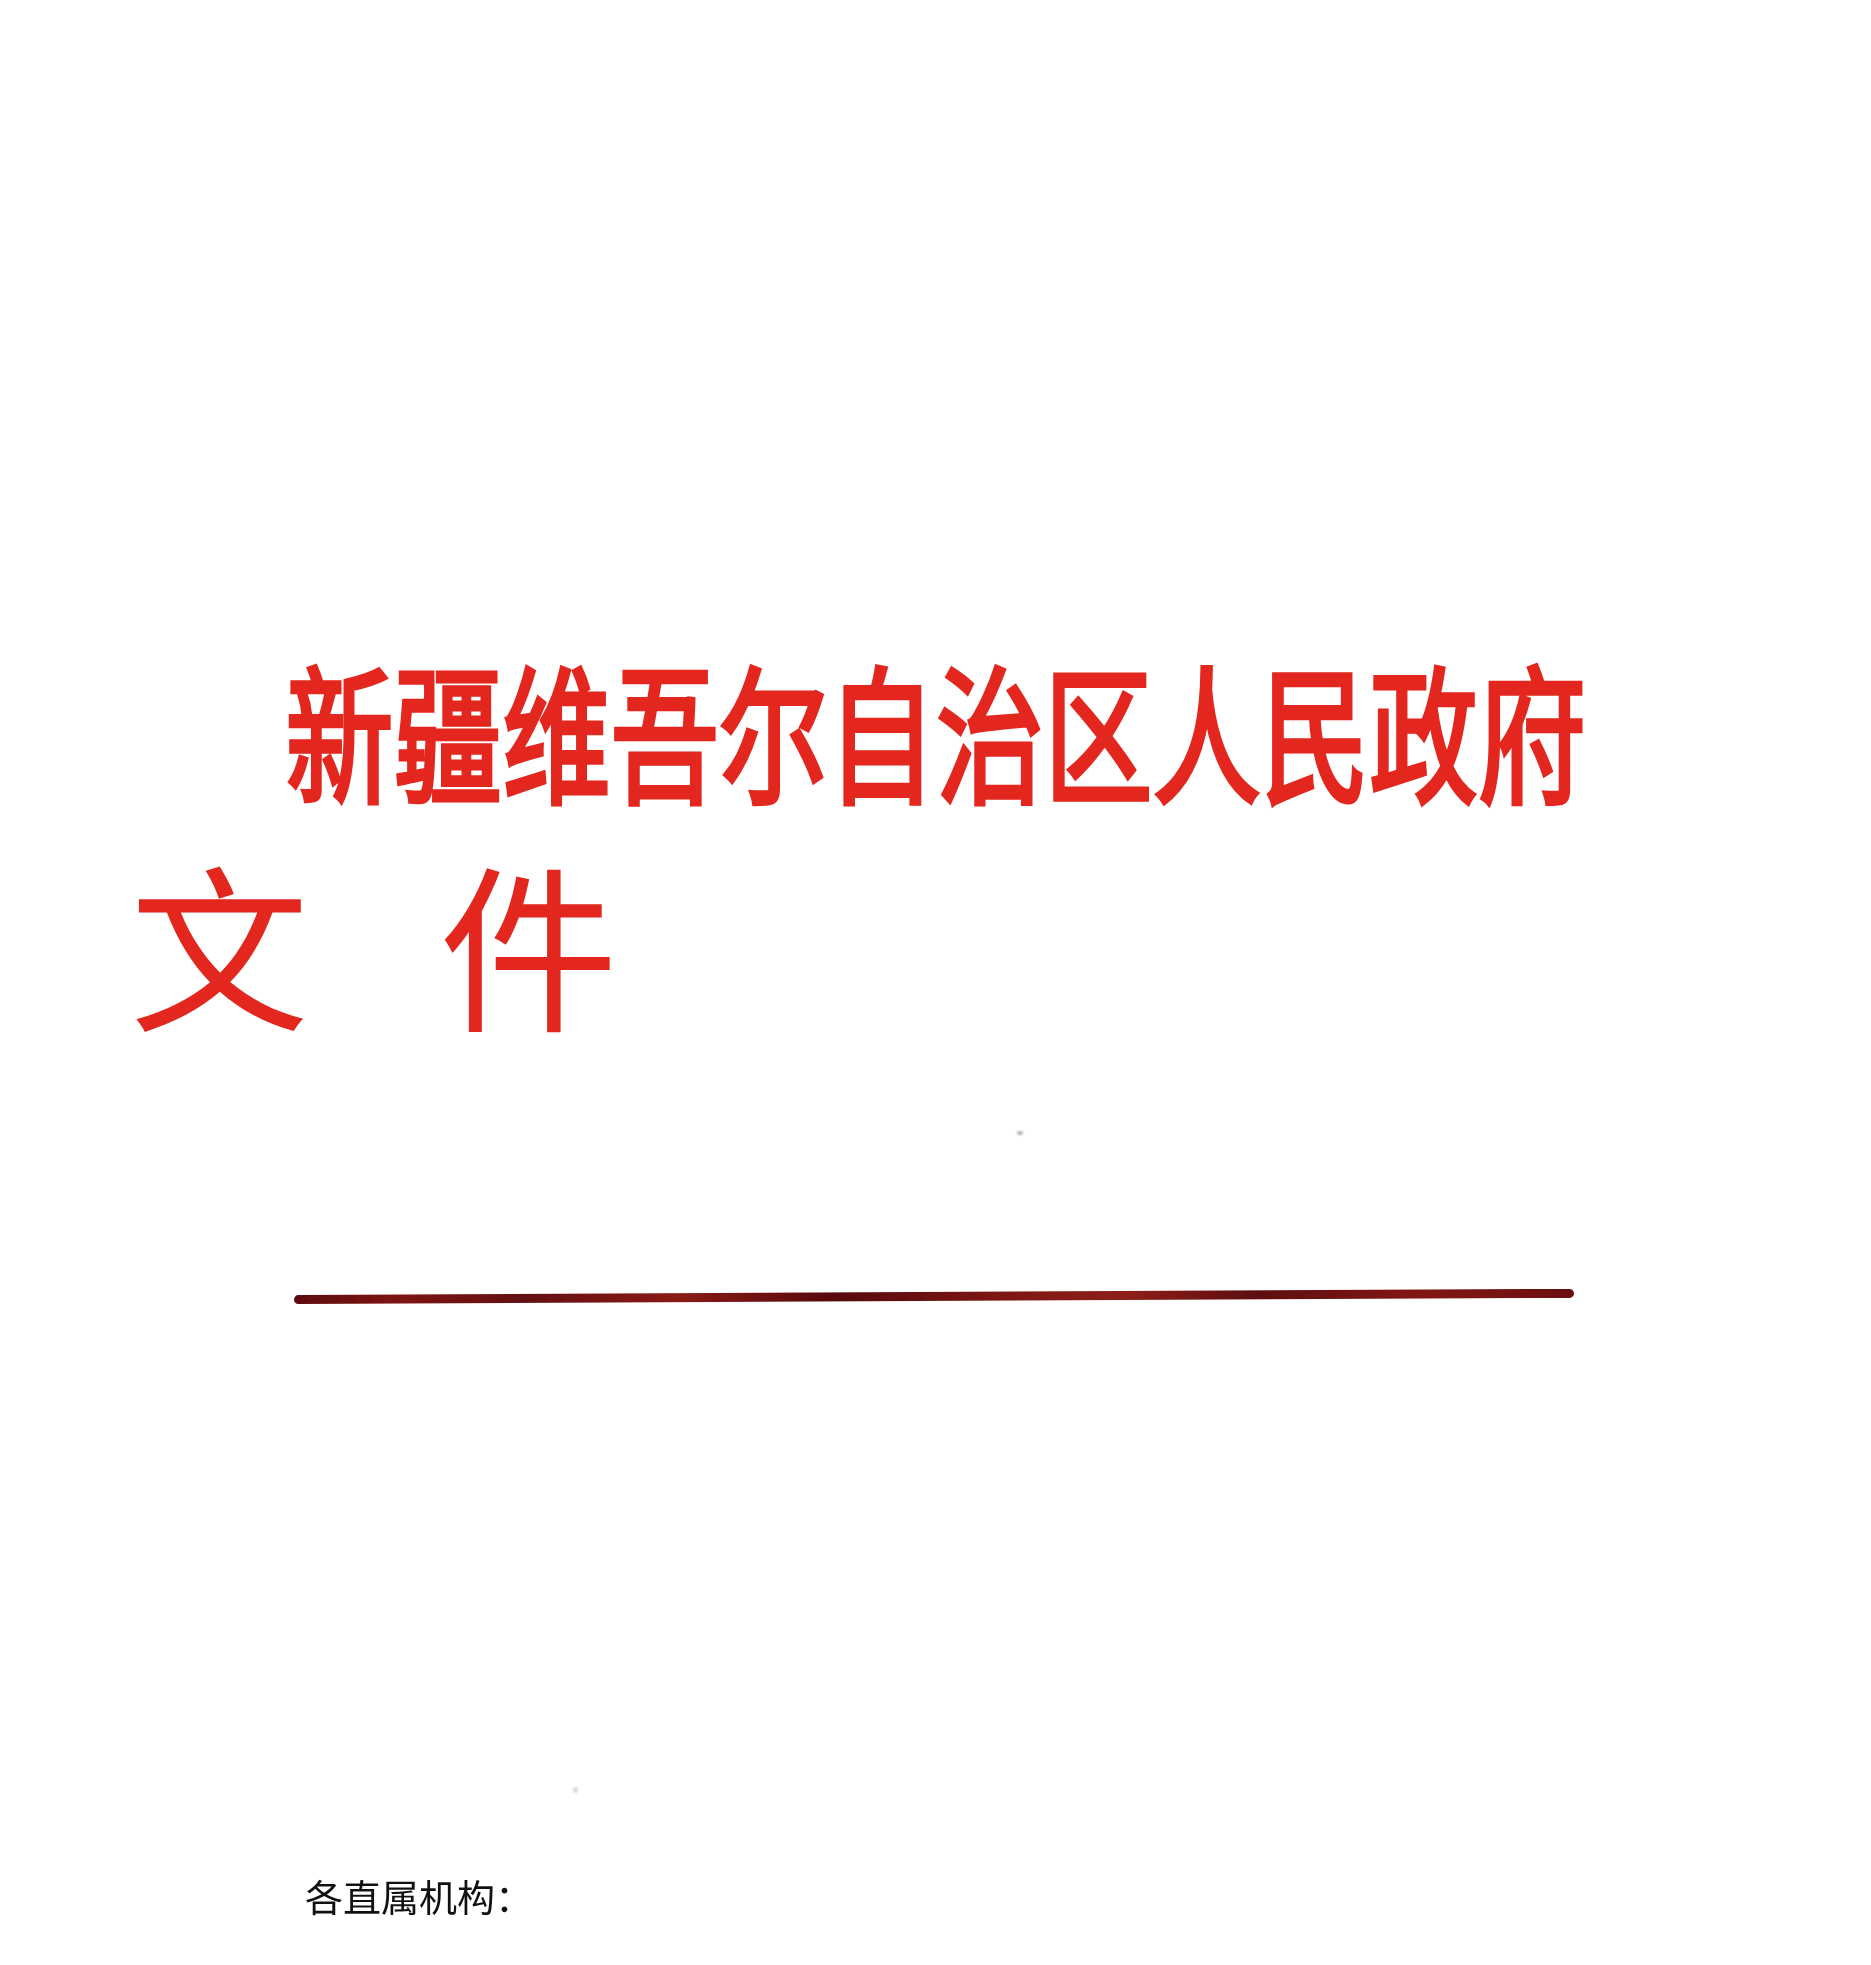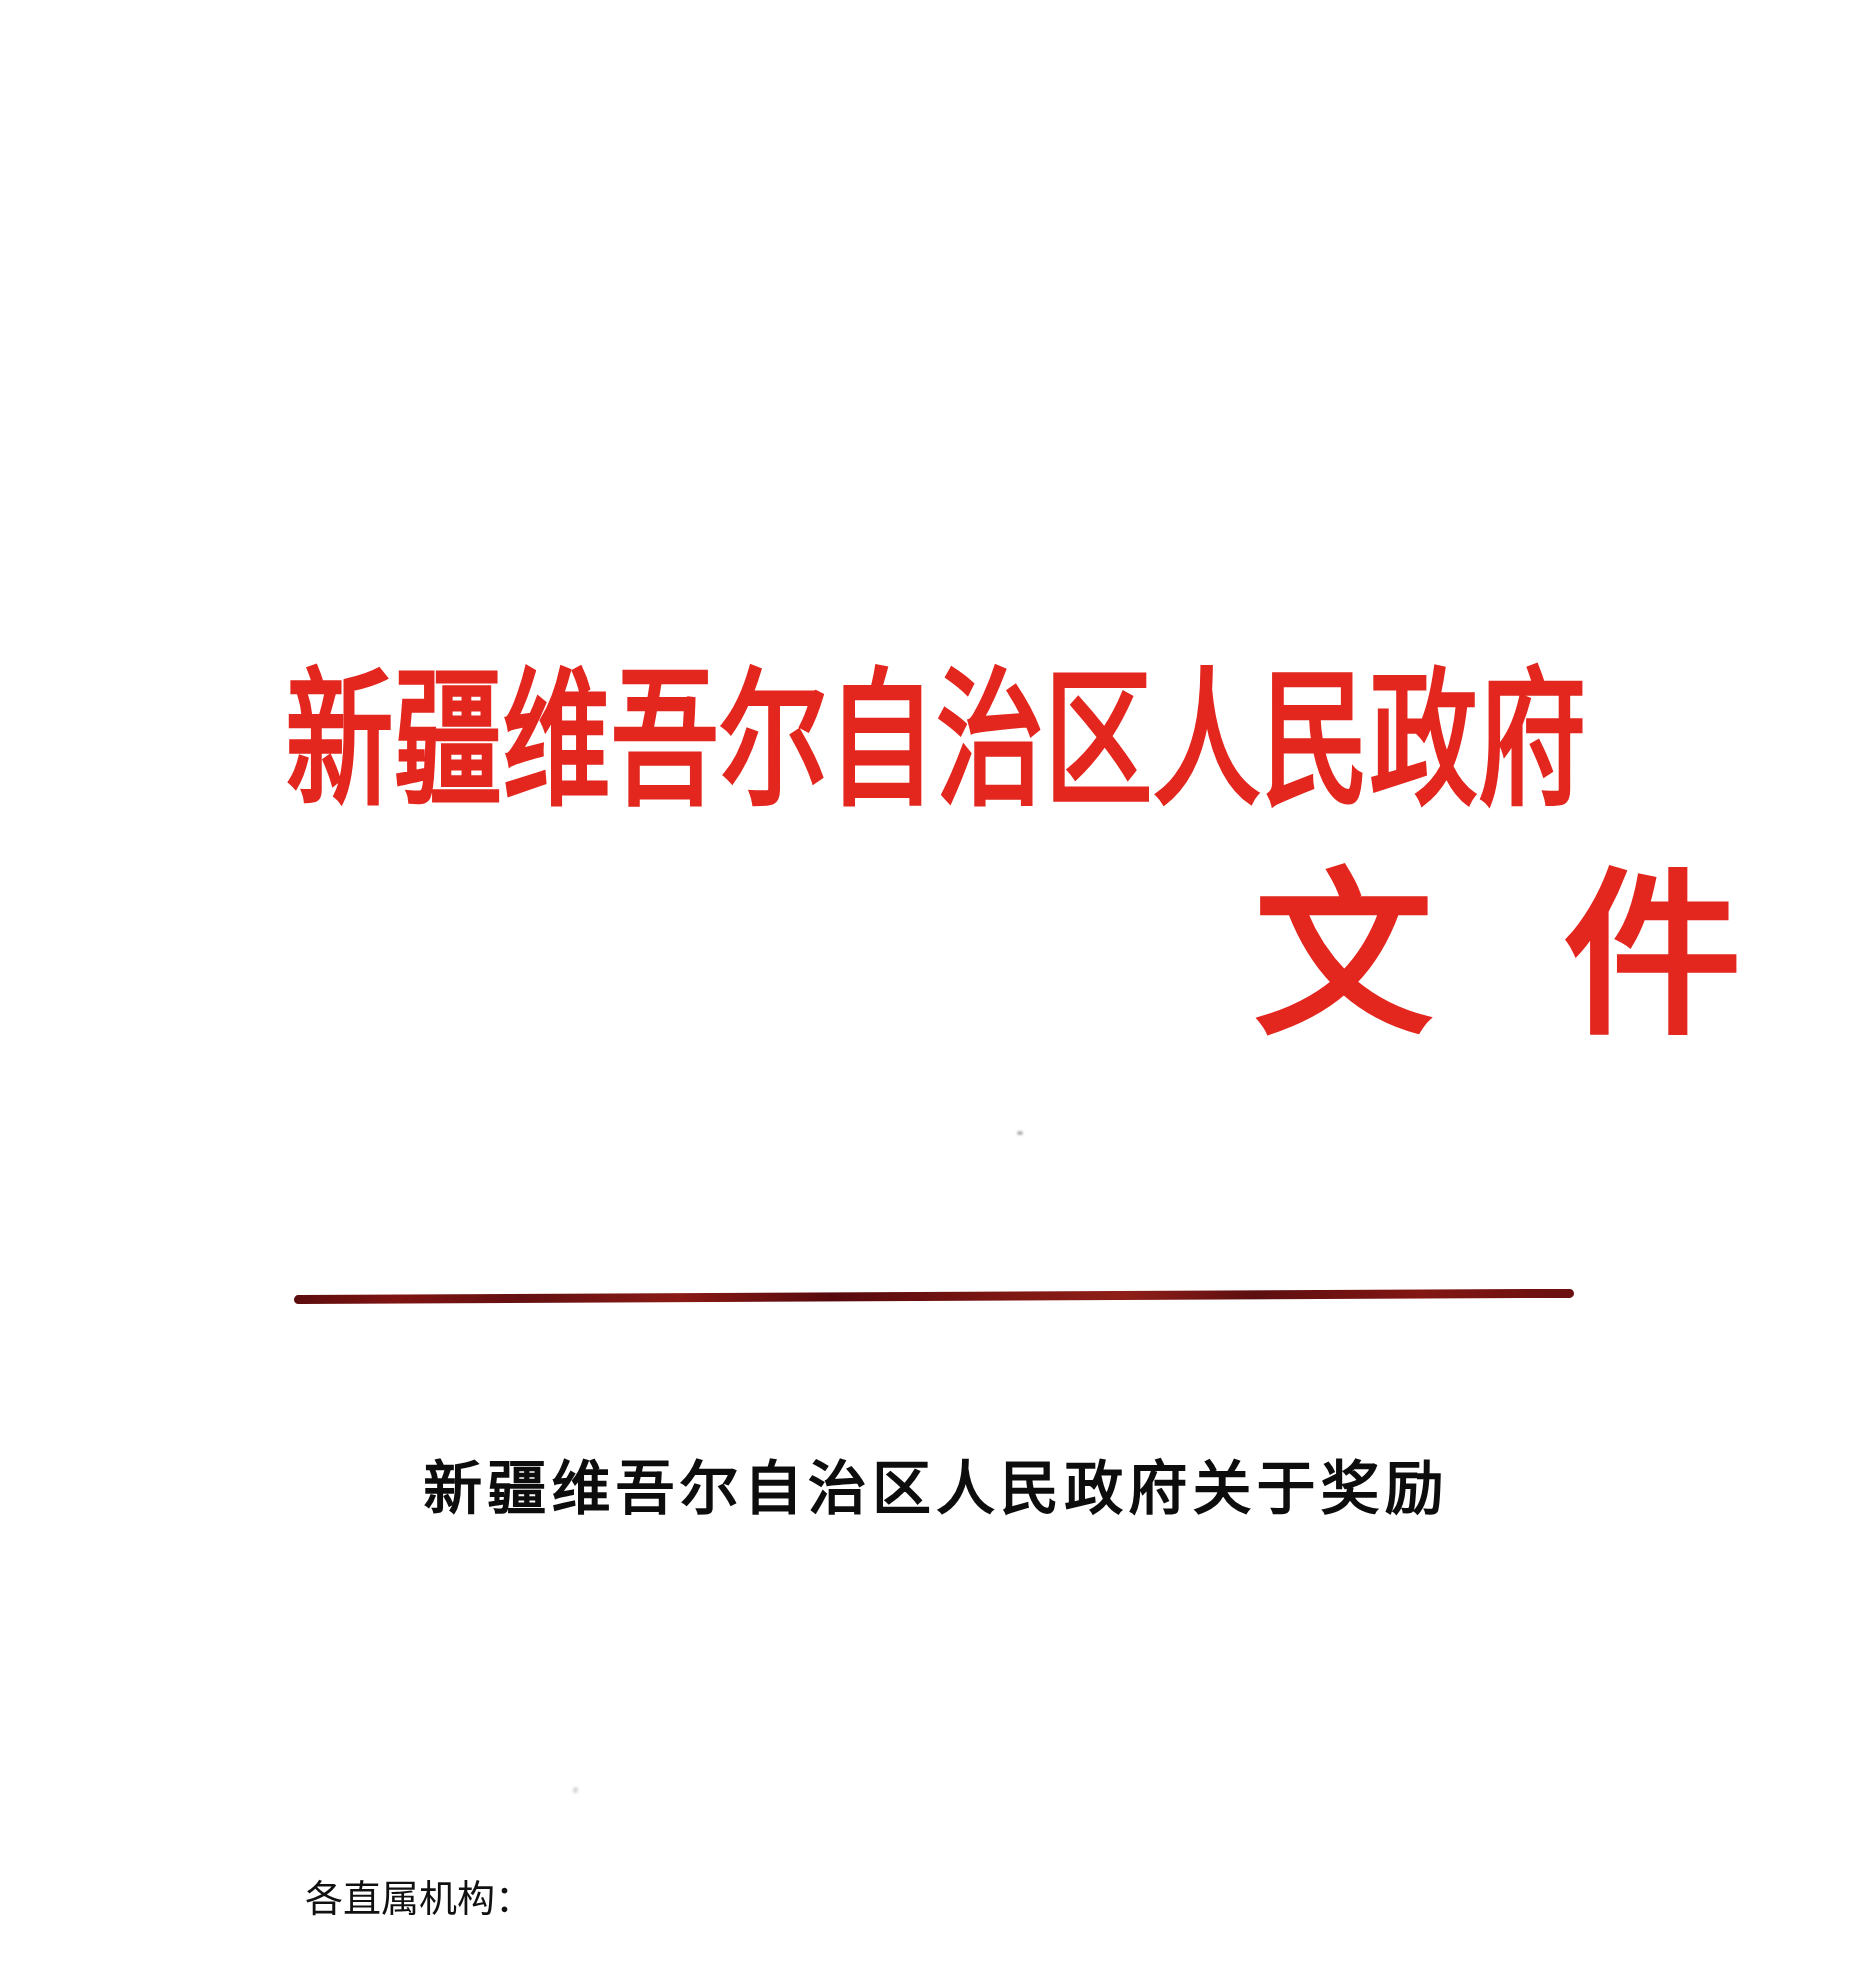--- a/index.html
+++ b/index.html
@@ -32,23 +32,23 @@
     transform: scaleY(1.38);
     transform-origin: top center;
   }
 
   
   .doc-type {
     position: absolute;
     top: 868px;
     left: 0;
     width: 100%;
-    text-align: right;
+    text-align: left;
     font-size: 179px;
-    font-weight: bold;
+    font-weight: normal;
     color: var(--red);
     line-height: 1;
     letter-spacing: 130px;
     text-indent: 130px;
     white-space: nowrap;
   }
 
   .doc-number {
     position: absolute;
     top: 1210px;
@@ -118,21 +118,20 @@
 <div class="page" style="--red: #e3271f;">
 
   <div class="org-name">新疆维吾尔自治区人民政府</div>
 
   <div class="doc-type">文件</div>
 
 
   <div class="divider"></div>
 
   <div class="title-block">
-    <div class="title-line">新疆维吾尔自治区人民政府关于奖励</div>
   </div>
 
   <div class="body-block">
     <div class="ll">各直属机构：</div>
 
   </div>
 
   <div class="artifact-dot dot1"></div>
   <div class="artifact-dot dot2"></div>
 

